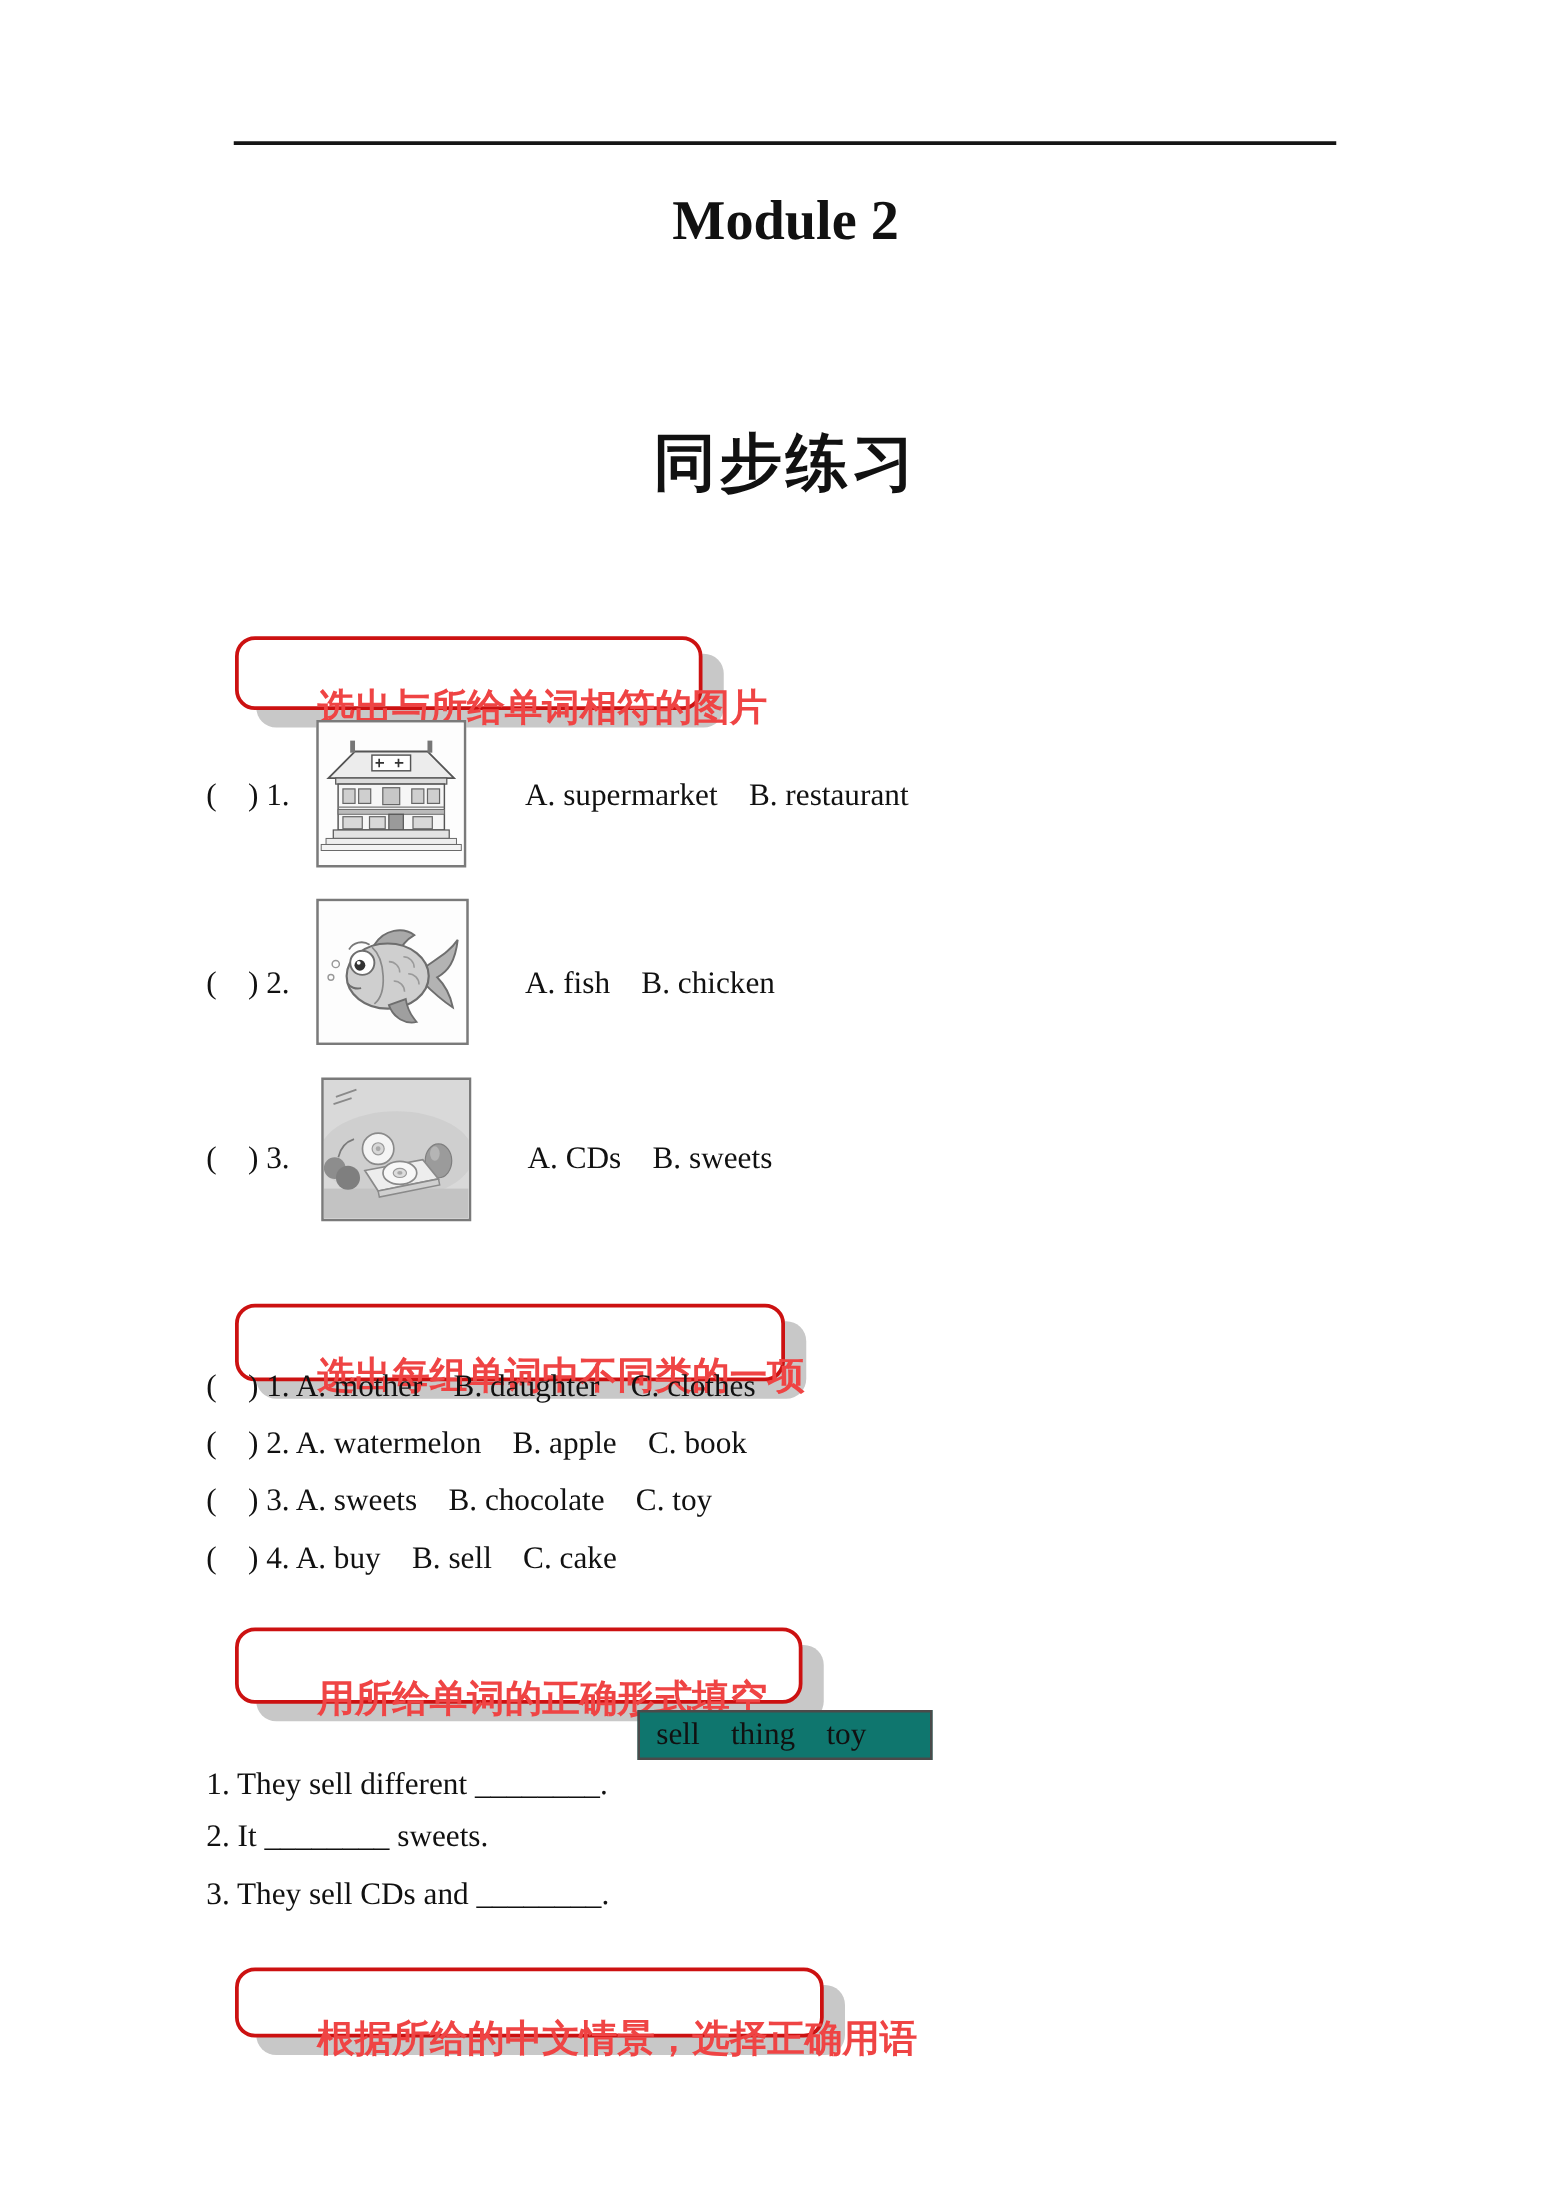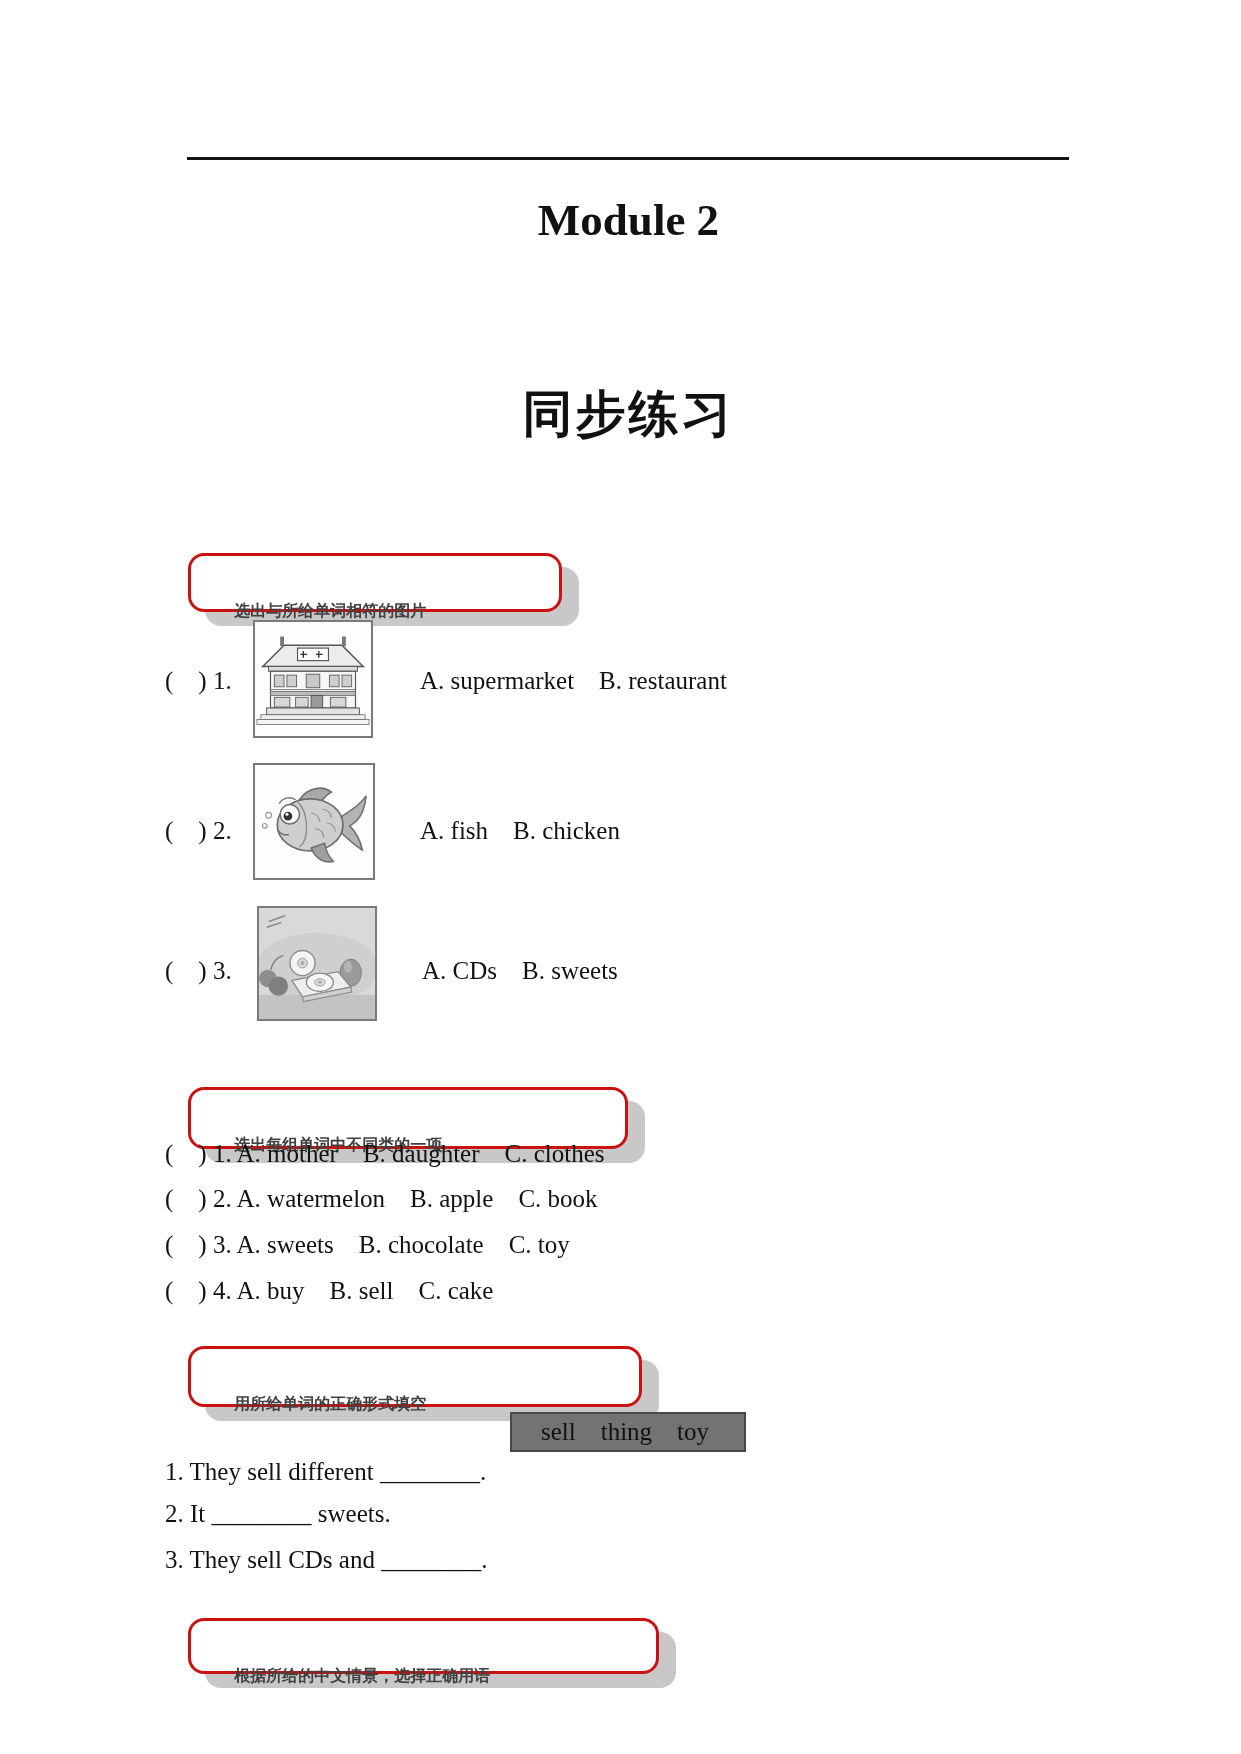--- a/index.html
+++ b/index.html
@@ -1,42 +1,42 @@
 <!DOCTYPE html>
 <html><head>
 <meta charset="utf-8">
 <style>
   html,body { margin:0; padding:0; background:#ffffff; }
   .page {
     position:relative; width:1241px; height:1754px; background:#ffffff;
     font-family:"Liberation Serif","DejaVu Serif",serif; color:#111;
     overflow:hidden;
   }
-  .abs { position:absolute;margin-top:44px; }
+  .abs { position:absolute; }
   .topline { background:#151515; }
   .title { left:16px; width:1225px; text-align:center; font-weight:bold; }
   .t-en { font-size:45px; }
   .t-cn { font-size:50px; letter-spacing:3px; }
   .hdr {
     box-sizing:border-box; background:#ffffff;
     border:3px solid #cc1111; border-radius:16px;
-    color:#404040; font-weight:bold; font-size:16px; line-height:30px;
+    color:#ef4444; font-weight:bold; font-size:30px; line-height:30px;
     font-family:"DejaVu Sans","Liberation Sans",sans-serif;
     padding:10px 0 0 21px; white-space:pre;
     box-shadow:17px 14px 0 #c8c8c8;
   }
   .qtext { font-size:25px; line-height:30px; white-space:pre; }
   .imgbox {
     box-sizing:border-box; background:#fdfdfd;
     border:2px solid #7a7a7a; overflow:hidden;
   }
   .imgbox svg { display:block; width:100%; height:100%; }
   .wordbank {
-    box-sizing:border-box; border:2px solid #4a4a4a; background:#737373;
-    font-size:25px; line-height:35px; padding-left:29px; white-space:pre;
+    box-sizing:border-box; border:2px solid #4a4a4a; background:#0f766e;
+    font-size:25px; line-height:35px; padding-left:13px; white-space:pre;
   }
 </style>
 </head>
 <body>
 
 <div class="page">
 
   <div class="abs topline" style="left:187px;top:113px;width:882px;height:3px"></div>
 
   <div class="abs title t-en" style="top:150px">Module 2</div>

